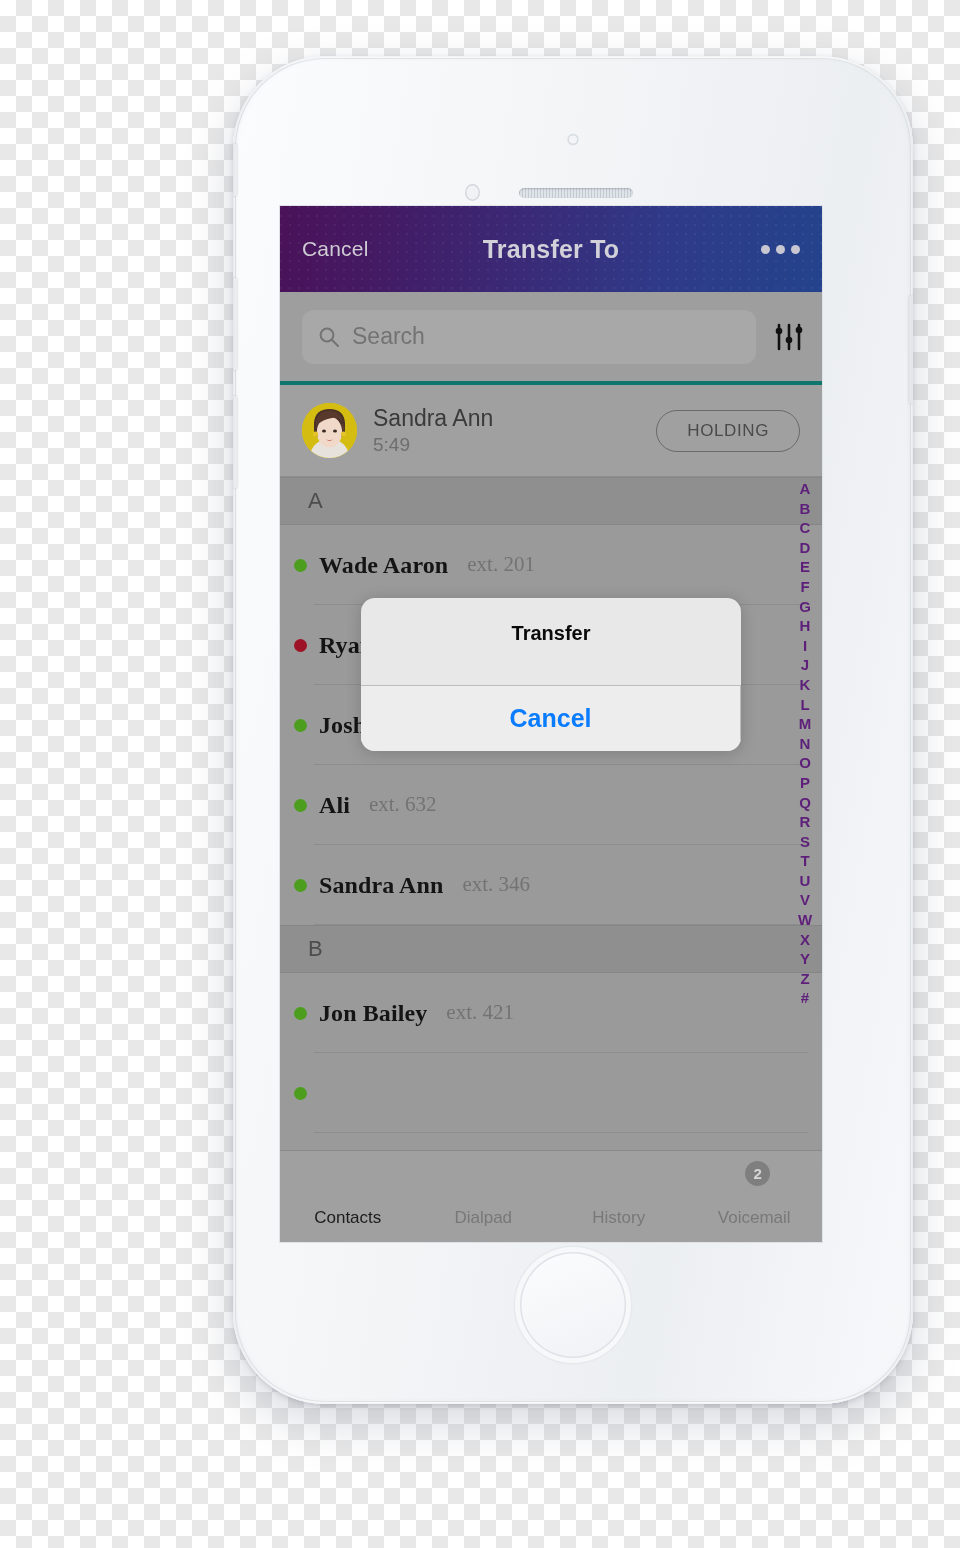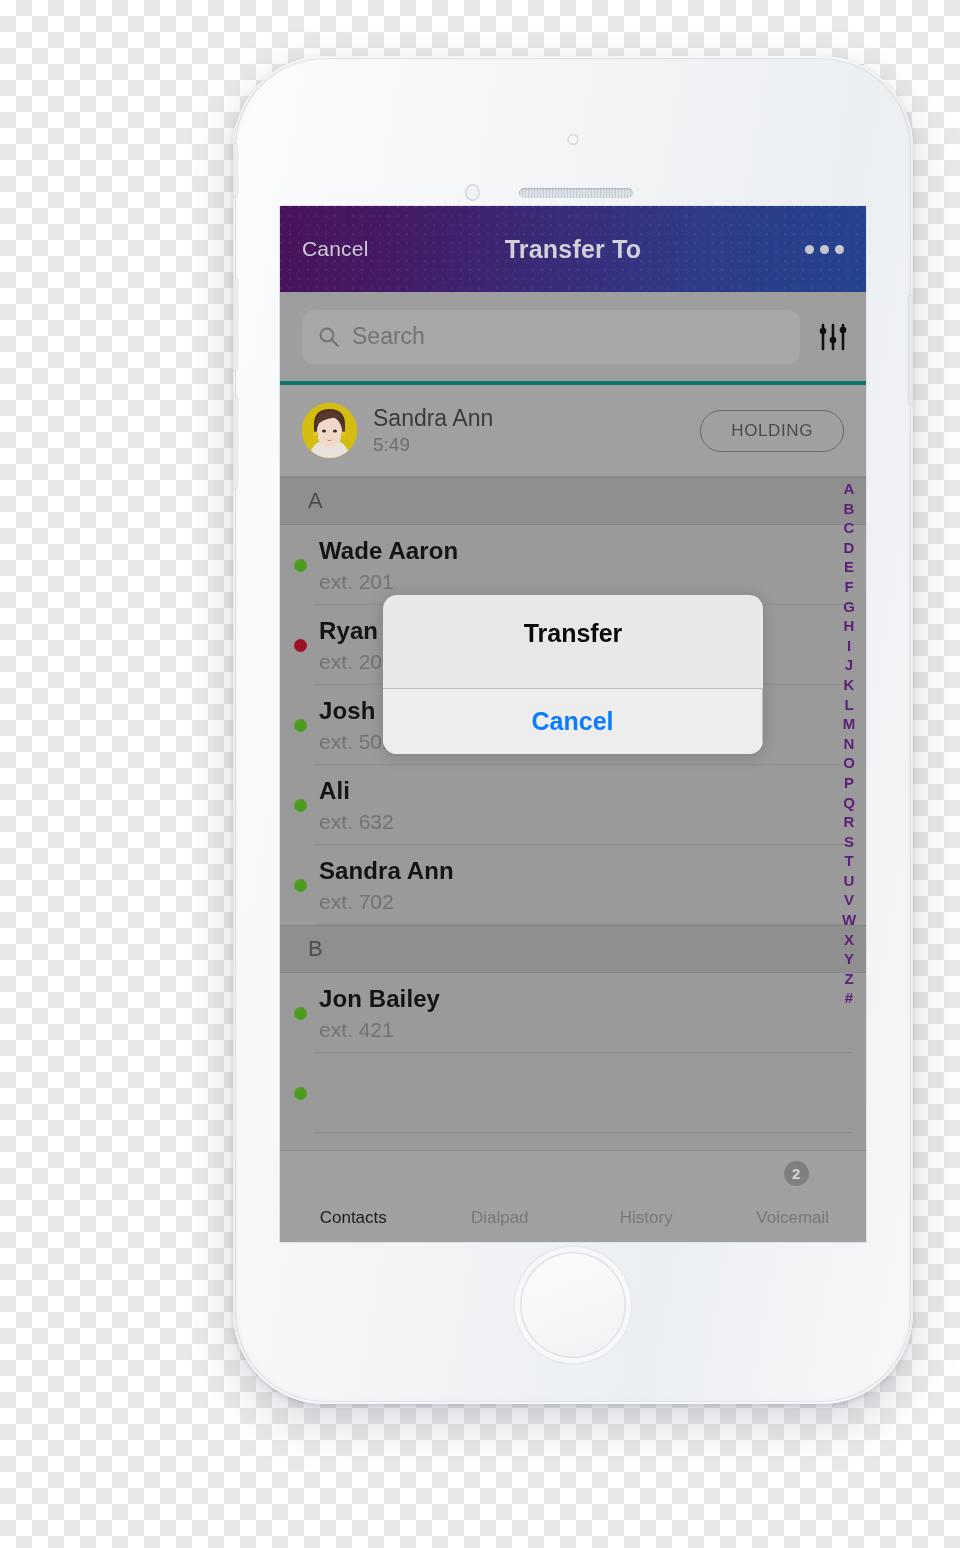--- a/index.html
+++ b/index.html
@@ -96,21 +96,21 @@
     position: absolute; bottom: 46px; left: 50%; transform: translateX(-50%);
     width: 106px; height: 106px; border-radius: 50%;
     background: linear-gradient(160deg,#fbfcfd,#f0f2f5);
     box-shadow: inset 0 0 0 1.5px #dfe3e8, 0 0 0 5px rgba(255,255,255,.65), 0 0 0 6.5px #e6eaee;
   }
 
   
   .screen {
     position: absolute;
     left: 47px; top: 150px;
-    width: 586px; height: 1036px;
+    width: 542px; height: 1036px;
     background: #9a9a9a;
     overflow: hidden;
     box-shadow: 0 0 0 1px #dfe3e7;
     display: flex;
     flex-direction: column;
   }
 
   
 
   
@@ -241,21 +241,21 @@
   .contact-row .sep {
     position: absolute; left: 34px; right: 14px; bottom: 0;
     height: 1px; background: #8d8d8d;
   }
   .dot {
     width: 13px; height: 13px; border-radius: 50%;
     flex: 0 0 13px;
   }
   .dot.available { background: #4d9e1f; }
   .dot.busy { background: #9e1226; }
-  .contact-text { display: flex; flex-direction: column; gap: 5px; }
+  .contact-text { display: flex; flex-direction: row; gap: 19px; font-family: Liberation Serif, serif; }
   .contact-name { font-size: 24px; font-weight: 700; color: #141414; letter-spacing:.1px; }
   .contact-ext { font-size: 21px; color: #737373; }
 
   
   .alpha-index {
     position: absolute;
     right: 5px; top: 2px;
     width: 24px;
     display: flex;
     flex-direction: column;
@@ -316,21 +316,21 @@
     overflow: hidden;
     pointer-events: auto;
     box-shadow: 0 2px 16px rgba(0,0,0,.18);
     transform: translateY(-4px);
   }
   .alert-body {
     padding: 24px 18px 40px;
     text-align: center;
   }
   .alert-title {
-    font-size: 25px;
+    font-size: 20px;
     font-weight: 700;
     color: #0a0a0a;
   }
   .alert-msg {
     font-size: 21px;
     color: #141414;
   }
   .alert-actions {
     display: flex;
     border-top: 1px solid #bdbdbd;
@@ -451,21 +451,21 @@
               <span class="contact-text">
                 <span class="contact-name">Ali</span>
                 <span class="contact-ext">ext. 632</span>
               </span>
               <span class="sep"></span>
             </div>
             <div class="contact-row">
               <span class="dot available"></span>
               <span class="contact-text">
                 <span class="contact-name">Sandra Ann</span>
-                <span class="contact-ext">ext. 702</span>
+                <span class="contact-ext">ext. 346</span>
               </span>
               <span class="sep"></span>
             </div>
             <div class="section-header">B</div>
             <div class="contact-row">
               <span class="dot available"></span>
               <span class="contact-text">
                 <span class="contact-name">Jon Bailey</span>
                 <span class="contact-ext">ext. 421</span>
               </span>

